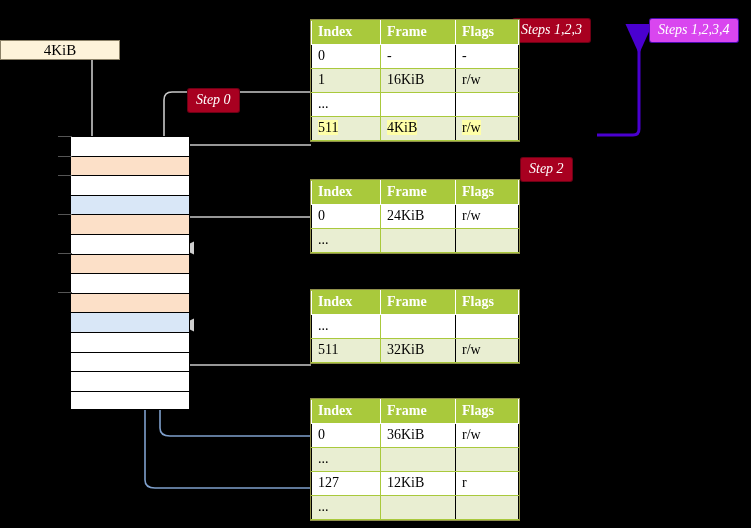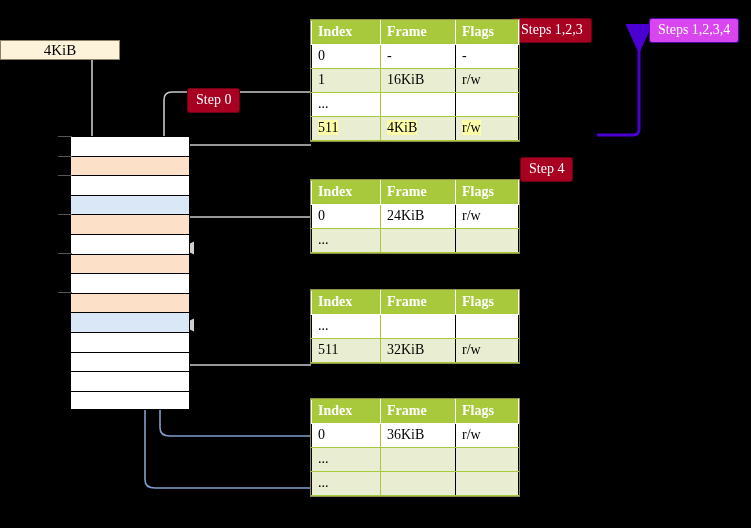--- a/index.html
+++ b/index.html
@@ -25,20 +25,21 @@
 
   
   .badge{
     position:absolute;
     color:#fff;
     font-size:14px;
     padding:2px 8px 3px 8px;
     border-radius:2px;
     white-space:nowrap;
     line-height:1.25;
+    font-style:italic;
   }
   .badge-red{background:#a80020;box-shadow:0 0 0 1px #6d0015;}
   .badge-purple{background:#d946ef;box-shadow:0 0 0 1px #4a0ab0;}
 
   
   .memblock{position:absolute;box-sizing:border-box;}
   .memrow{
     box-sizing:border-box;
     border:1px solid #000;
     border-bottom:none;
@@ -152,21 +153,21 @@
       <div class="memtick" style="left: 58px; top: 175px; width: 14px;"></div>
       <div class="memtick" style="left: 58px; top: 214px; width: 14px;"></div>
       <div class="memtick" style="left: 58px; top: 253px; width: 14px;"></div>
       <div class="memtick" style="left: 58px; top: 292px; width: 14px;"></div>
     </div>
 
   <div>
       <div class="badge badge-red" style="left: 188px; top: 41px; margin-top: 48px;">Step 0</div>
       <div class="badge badge-red" style="left: 513px; top: 19px;">Steps 1,2,3</div>
       <div class="badge badge-purple" style="left: 650px; top: 19px;">Steps 1,2,3,4</div>
-      <div class="badge badge-red" style="left: 521px; top: 158px;">Step 4</div>
+      <div class="badge badge-red" style="left: 521px; top: 158px;">Step 2</div>
     </div>
 
   <div>
       <table class="ptable" style="left: 311px; top: 20px;">
         <thead>
           <tr>
             <th class="colw1">Index</th>
             <th class="colw2">Frame</th>
             <th class="colw3">Flags</th>
           </tr>
@@ -248,20 +249,25 @@
           <tr>
             <td class="colw1 edge">0</td>
             <td class="colw2 sep">36KiB</td>
             <td class="colw3 edger">r/w</td>
           </tr>
           <tr class="alt">
             <td class="colw1 edge">...</td>
             <td class="colw2 sep"></td>
             <td class="colw3 edger"></td>
           </tr>
+          <tr>
+            <td class="colw1 edge">127</td>
+            <td class="colw2 sep">12KiB</td>
+            <td class="colw3 edger">r</td>
+          </tr>
           <tr class="alt">
             <td class="colw1 edge">...</td>
             <td class="colw2 sep"></td>
             <td class="colw3 edger"></td>
           </tr>
         </tbody>
       </table>
     </div>
 
 </div>

